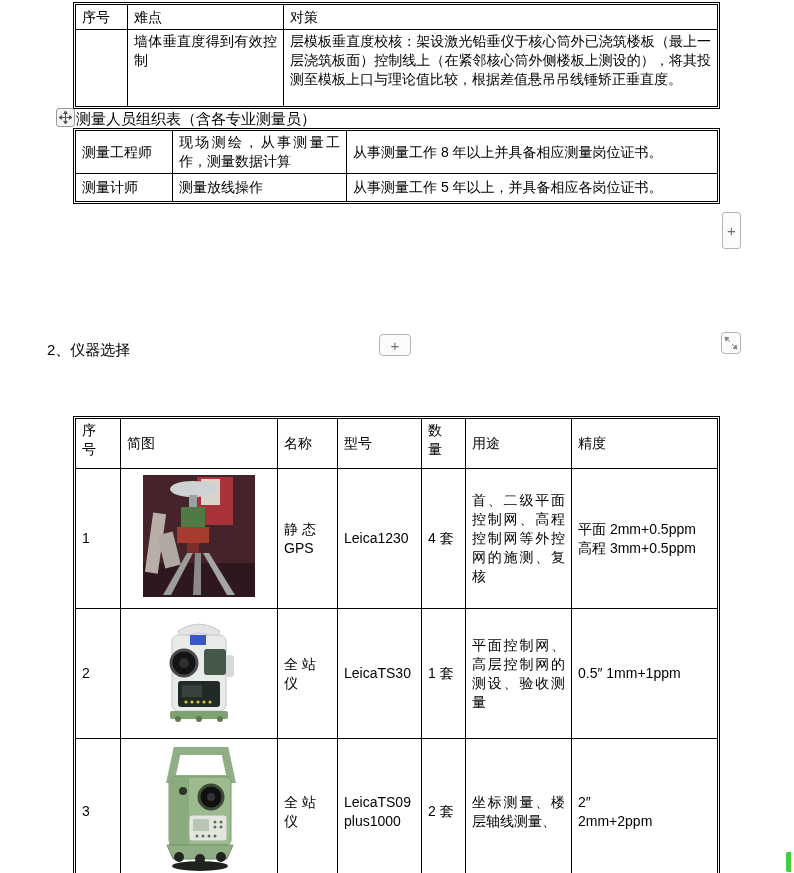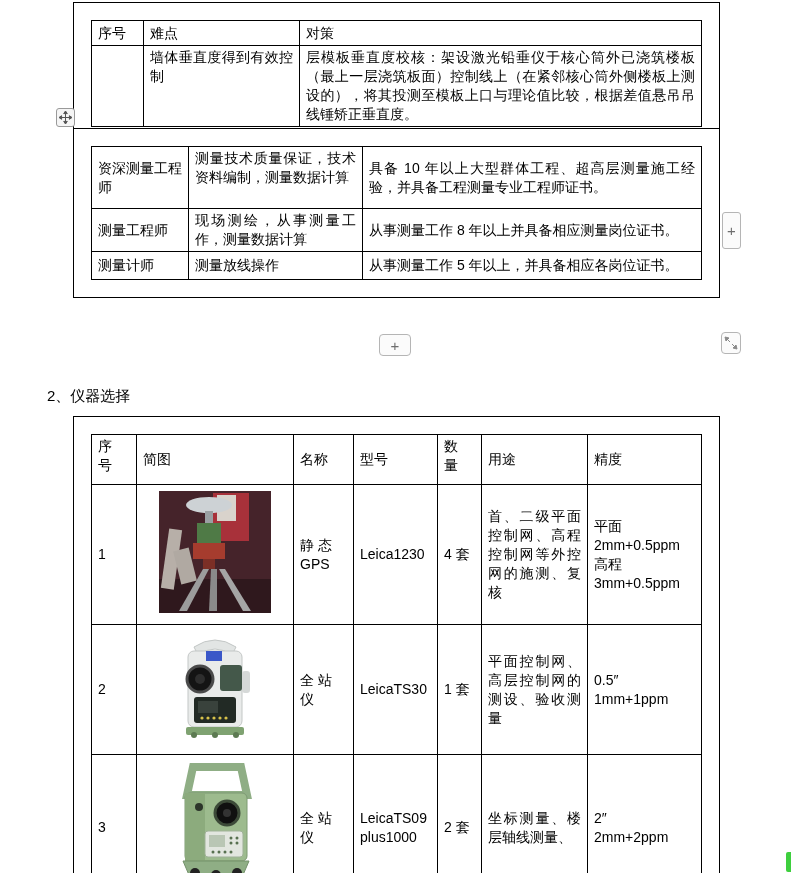--- a/index.html
+++ b/index.html
@@ -1,35 +1,35 @@
 <!DOCTYPE html>
 <html><head>
 <meta charset="utf-8">
 <style>
   * { margin:0; padding:0; box-sizing:border-box; }
   html,body { background:#fff; }
   body { font-family:"Liberation Sans","DejaVu Sans",sans-serif; color:#000; }
   .screen { position:relative; width:794px; height:873px; background:#fff; overflow:hidden; }
 
   
-  .tbl-wrap { position:absolute; border:1px solid #000; padding:17px; background:#fff; }
+  .tbl-wrap { position:absolute; border:1px solid #000; padding:1px; background:#fff; }
   .tbl-wrap table { border-collapse:collapse; width:100%; table-layout:fixed; }
   .tbl-wrap td { border:1px solid #000; padding:2px 6px; font-size:14px; line-height:19px;
                  vertical-align:middle; text-align:left; overflow:hidden; }
   td.top { vertical-align:top; }
   td.just { text-align:justify;margin-left:8px; }
   td.pre { white-space:pre-line; }
   td.photo-cell { padding:6px 4px; text-align:center; }
 
   .h25 td{height:25px;} .h77 td{height:77px;}
   .h26 td{height:26px;} .h44 td{height:44px;} .h62 td{height:62px;} .h40 td{height:40px;} .h28 td{height:28px;}
   .h50 td{height:50px;} .h136 td{height:136px;} .h122 td{height:122px;} .h132 td{height:132px;}
 
   .line-title { position:absolute; left:76px; top:109px; font-size:15px; line-height:19px; }
-  .section-heading { position:absolute; left:47px; top:340px; font-size:15px; line-height:19px;margin-top:46px; }
+  .section-heading { position:absolute; left:47px; top:340px; font-size:15px; line-height:19px; }
 
   .icon-box { position:absolute; display:flex; align-items:center; justify-content:center;
               background:#fbfbfb; border:1px solid #b5b5b5; border-radius:3px; }
   .move-handle { left:56px; top:108px; width:19px; height:19px; border-color:#9a9a9a; background:#f5f5f5; }
   .plus-side { left:722px; top:212px; width:19px; height:37px; color:#6e6e6e; font-size:15px; }
   .plus-bottom { left:379px; top:334px; width:32px; height:22px; color:#6e6e6e; font-size:15px; border-radius:4px; }
   .resize-handle { left:721px; top:332px; width:20px; height:22px; border-radius:4px; }
 
   .green-mark { position:absolute; left:786px; top:852px; width:5px; height:20px;
                 border-radius:2px 0 0 2px; }
@@ -68,34 +68,30 @@
       <g stroke="#555" stroke-width="1" fill="#555">
         <line x1="6.5" y1="1.5" x2="6.5" y2="11.5"></line>
         <line x1="1.5" y1="6.5" x2="11.5" y2="6.5"></line>
         <polygon points="6.5,0 4.7,2.6 8.3,2.6"></polygon>
         <polygon points="6.5,13 4.7,10.4 8.3,10.4"></polygon>
         <polygon points="0,6.5 2.6,4.7 2.6,8.3"></polygon>
         <polygon points="13,6.5 10.4,4.7 10.4,8.3"></polygon>
       </g>
     </svg>
   </div>
+  <div class="line-title">测量人员组织表（含各专业测量员）</div>
 
   <div class="tbl-wrap" style="left:73px; top:128px; width:647px;">
     <table>
       <colgroup>
           <col style="width:97px">
           <col style="width:174px">
           <col>
         </colgroup>
       <tbody>
-      <tr class="h62">
-        <td>资深测量工程师</td>
-        <td class="top just">测量技术质量保证，技术资料编制，测量数据计算</td>
-        <td class="just">具备 10 年以上大型群体工程、超高层测量施工经验，并具备工程测量专业工程师证书。</td>
-      </tr>
       <tr class="h40">
         <td>测量工程师</td>
         <td class="top just">现场测绘，从事测量工作，测量数据计算</td>
         <td>从事测量工作 8 年以上并具备相应测量岗位证书。</td>
       </tr>
       <tr class="h28">
         <td>测量计师</td>
         <td>测量放线操作</td>
         <td>从事测量工作 5 年以上，并具备相应各岗位证书。</td>
       </tr>

